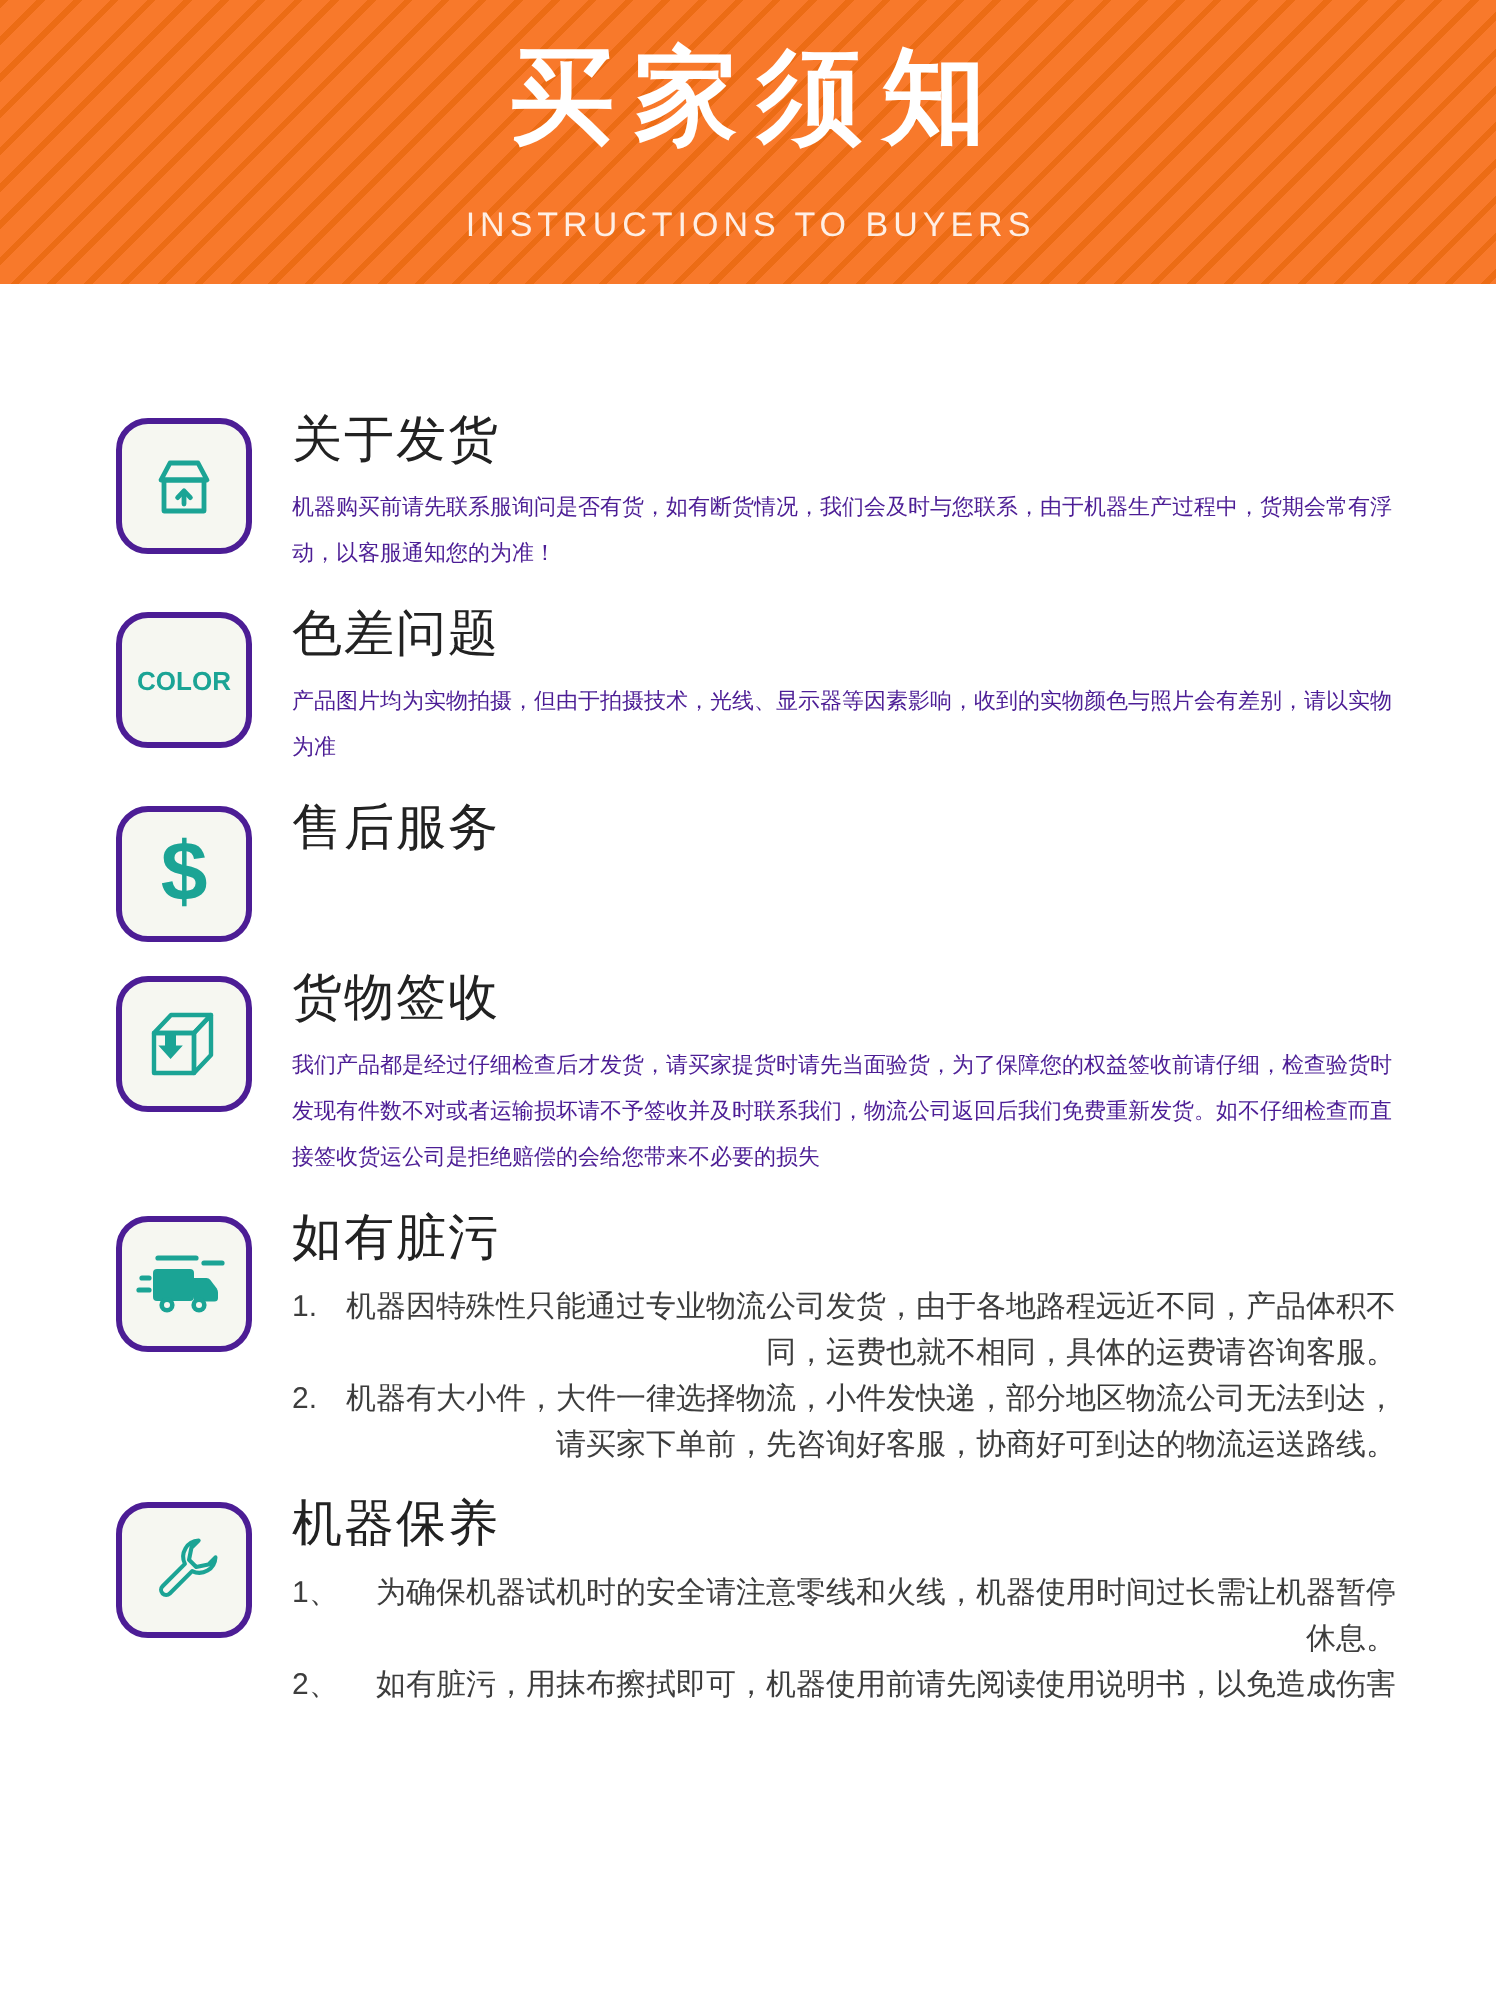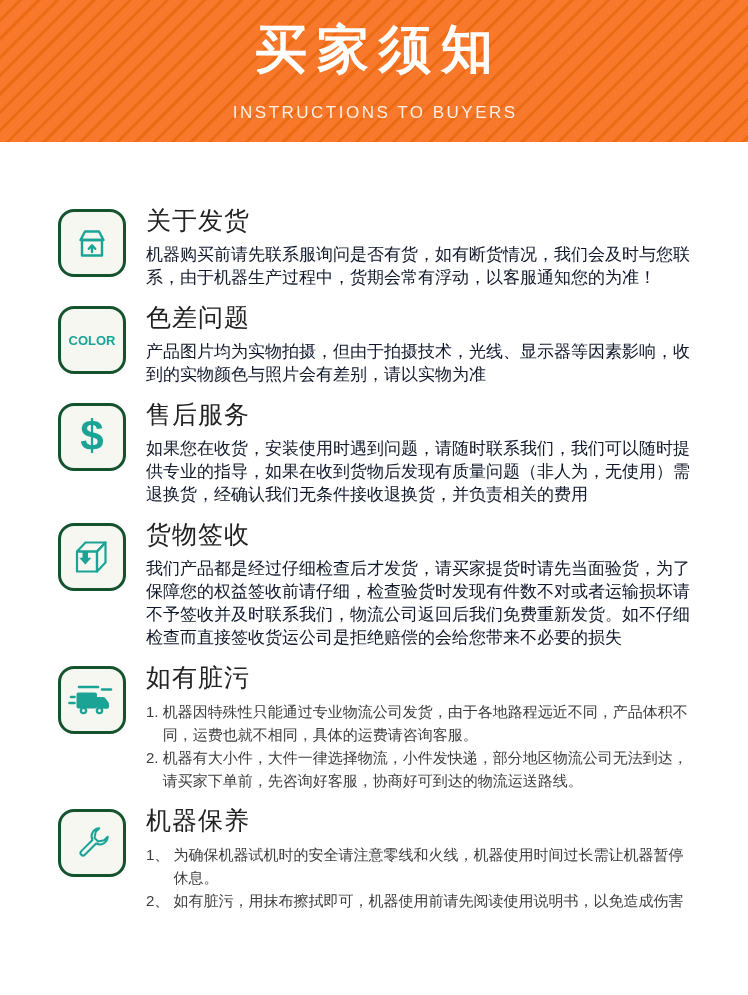--- a/index.html
+++ b/index.html
@@ -23,35 +23,35 @@
   }
   .banner-subtitle{
     color:rgba(255,255,255,0.88);font-size:17px;font-weight:normal;
     letter-spacing:2.5px;text-indent:2.5px;margin-top:12px;
   }
   
   .content{padding:62px 50px 0 58px;}
   .section{display:flex;margin-bottom:12px;}
   .icon-box{
     flex:none;width:62px;height:62px;margin-top:5px;
-    border:3px solid #14532d;border-radius:16px;background:#f6f7f1;
+    border:3px solid #4c1d95;border-radius:16px;background:#f6f7f1;
     display:flex;align-items:center;justify-content:center;
   }
   .icon-box svg{display:block;}
   .icon-text{color:#1ba495;font-weight:bold;font-size:13px;letter-spacing:0;}
   .icon-dollar{color:#1ba495;font-weight:bold;font-size:42px;line-height:1;padding-bottom:3px;}
   .section-body{flex:1;margin-left:20px;min-width:0;}
   .section-title{
     margin:0 0 7px 0;font-size:25px;line-height:32px;
     font-weight:500;color:#222222;letter-spacing:1px;
   }
-  .section-text{margin:0;font-size:17px;line-height:23px;color:#0f172a;}
+  .section-text{margin:0;font-size:11px;line-height:23px;color:#4c1d95;}
   .list-item{display:flex;font-size:15px;line-height:23px;color:#3d3d3d;}
   .list-marker{flex:none;white-space:pre;}
-  .list-text{flex:1;min-width:0;}
+  .list-text{flex:1;min-width:0;text-align:right;}
   .stroke-icon{stroke:#1ba495;fill:none;stroke-width:2.4;stroke-linecap:round;stroke-linejoin:round;}
   .fill-icon{fill:#1ba495;stroke:none;}
 </style>
 </head>
 <body>
 
 <header class="banner">
   <h1 class="banner-title">买家须知</h1>
   <div class="banner-subtitle">INSTRUCTIONS TO BUYERS</div>
 </header>
@@ -82,21 +82,20 @@
       <p class="section-text">产品图片均为实物拍摄，但由于拍摄技术，光线、显示器等因素影响，收到的实物颜色与照片会有差别，请以实物为准</p>
     </div>
   </section>
 
   <section class="section">
     <div class="icon-box">
       <span class="icon-dollar">$</span>
     </div>
     <div class="section-body">
       <h2 class="section-title">售后服务</h2>
-      <p class="section-text">如果您在收货，安装使用时遇到问题，请随时联系我们，我们可以随时提供专业的指导，如果在收到货物后发现有质量问题（非人为，无使用）需退换货，经确认我们无条件接收退换货，并负责相关的费用</p>
     </div>
   </section>
 
   <section class="section">
     <div class="icon-box">
       <svg width="48" height="48" viewBox="0 0 48 48">
         <g class="stroke-icon" style="stroke-width:2.2">
           <path d="M9,18.5 H29 V38.5 H9 Z"></path>
           <path d="M9,18.5 L17.5,9.5 H37.5 L29,18.5 Z"></path>
           <path d="M29,18.5 L37.5,9.5 V29.5 L29,38.5 Z"></path>

